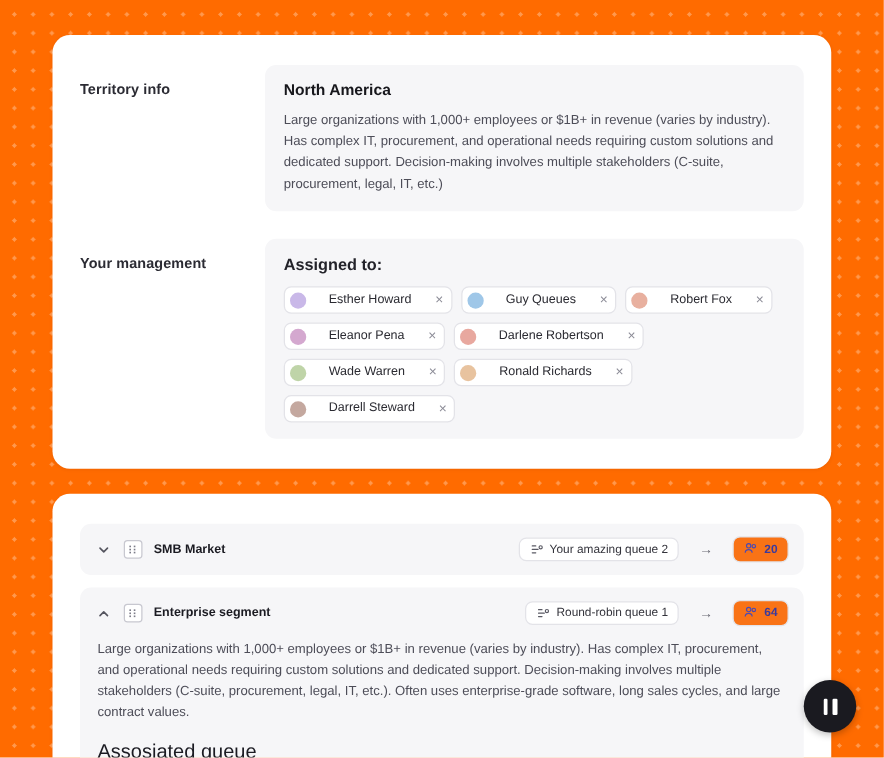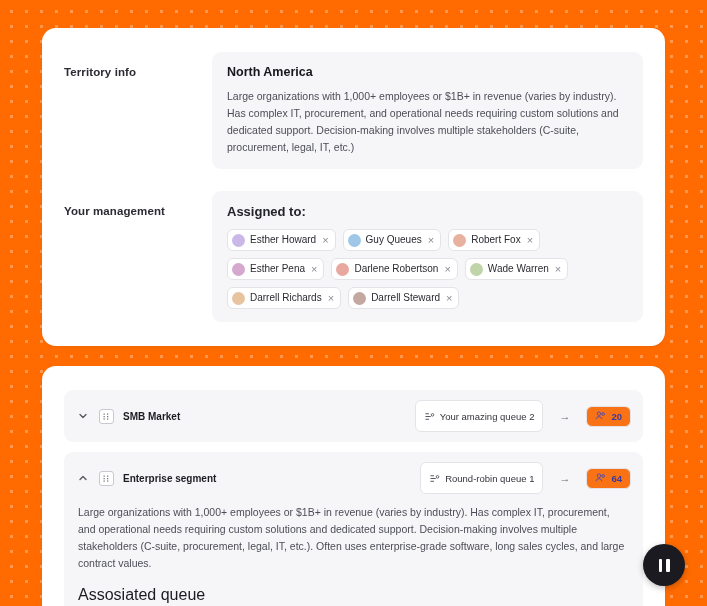--- a/index.html
+++ b/index.html
@@ -75,21 +75,21 @@
   }
 
   .chips {
     display: flex;
     flex-wrap: wrap;
     gap: 7px;
   }
   .chip {
     display: inline-flex;
     align-items: center;
-    gap: 5px;
+    gap: 18px;
     background: #ffffff;
     border: 1px solid #E3E3E8;
     border-radius: 6px;
     padding: 3px 6px 3px 4px;
     font-size: 10px;
     color: #2a2a31;
     line-height: 1;
     height: 22px;
   }
   .avatar {
@@ -147,21 +147,21 @@
   .pill {
     display: inline-flex;
     align-items: center;
     gap: 5px;
     background: #ffffff;
     border: 1px solid #E3E3E8;
     border-radius: 6px;
     padding: 3px 8px;
     font-size: 9.5px;
     color: #33333b;
-    height: 32px;
+    height: 19px;
   }
   .arrow-ico {
     color: #6a6a74;
     font-size: 11px;
     margin: 0 7px;
   }
   .count-pill {
     display: inline-flex;
     align-items: center;
     gap: 5px;
@@ -252,39 +252,39 @@
           </span>
 
           <span class="chip">
             <span class="avatar" style="background:#E8B09F"></span>
             <span>Robert Fox</span>
             <span class="chip-x">×</span>
           </span>
 
           <span class="chip">
             <span class="avatar" style="background:#D4A8CF"></span>
-            <span>Esther Pena</span>
+            <span>Eleanor Pena</span>
             <span class="chip-x">×</span>
           </span>
 
           <span class="chip">
             <span class="avatar" style="background:#E8A89F"></span>
             <span>Darlene Robertson</span>
             <span class="chip-x">×</span>
           </span>
 
           <span class="chip">
             <span class="avatar" style="background:#BFD4A8"></span>
             <span>Wade Warren</span>
             <span class="chip-x">×</span>
           </span>
 
           <span class="chip">
             <span class="avatar" style="background:#E8C39F"></span>
-            <span>Darrell Richards</span>
+            <span>Ronald Richards</span>
             <span class="chip-x">×</span>
           </span>
 
           <span class="chip">
             <span class="avatar" style="background:#C4A89F"></span>
             <span>Darrell Steward</span>
             <span class="chip-x">×</span>
           </span>
 
         </div>

